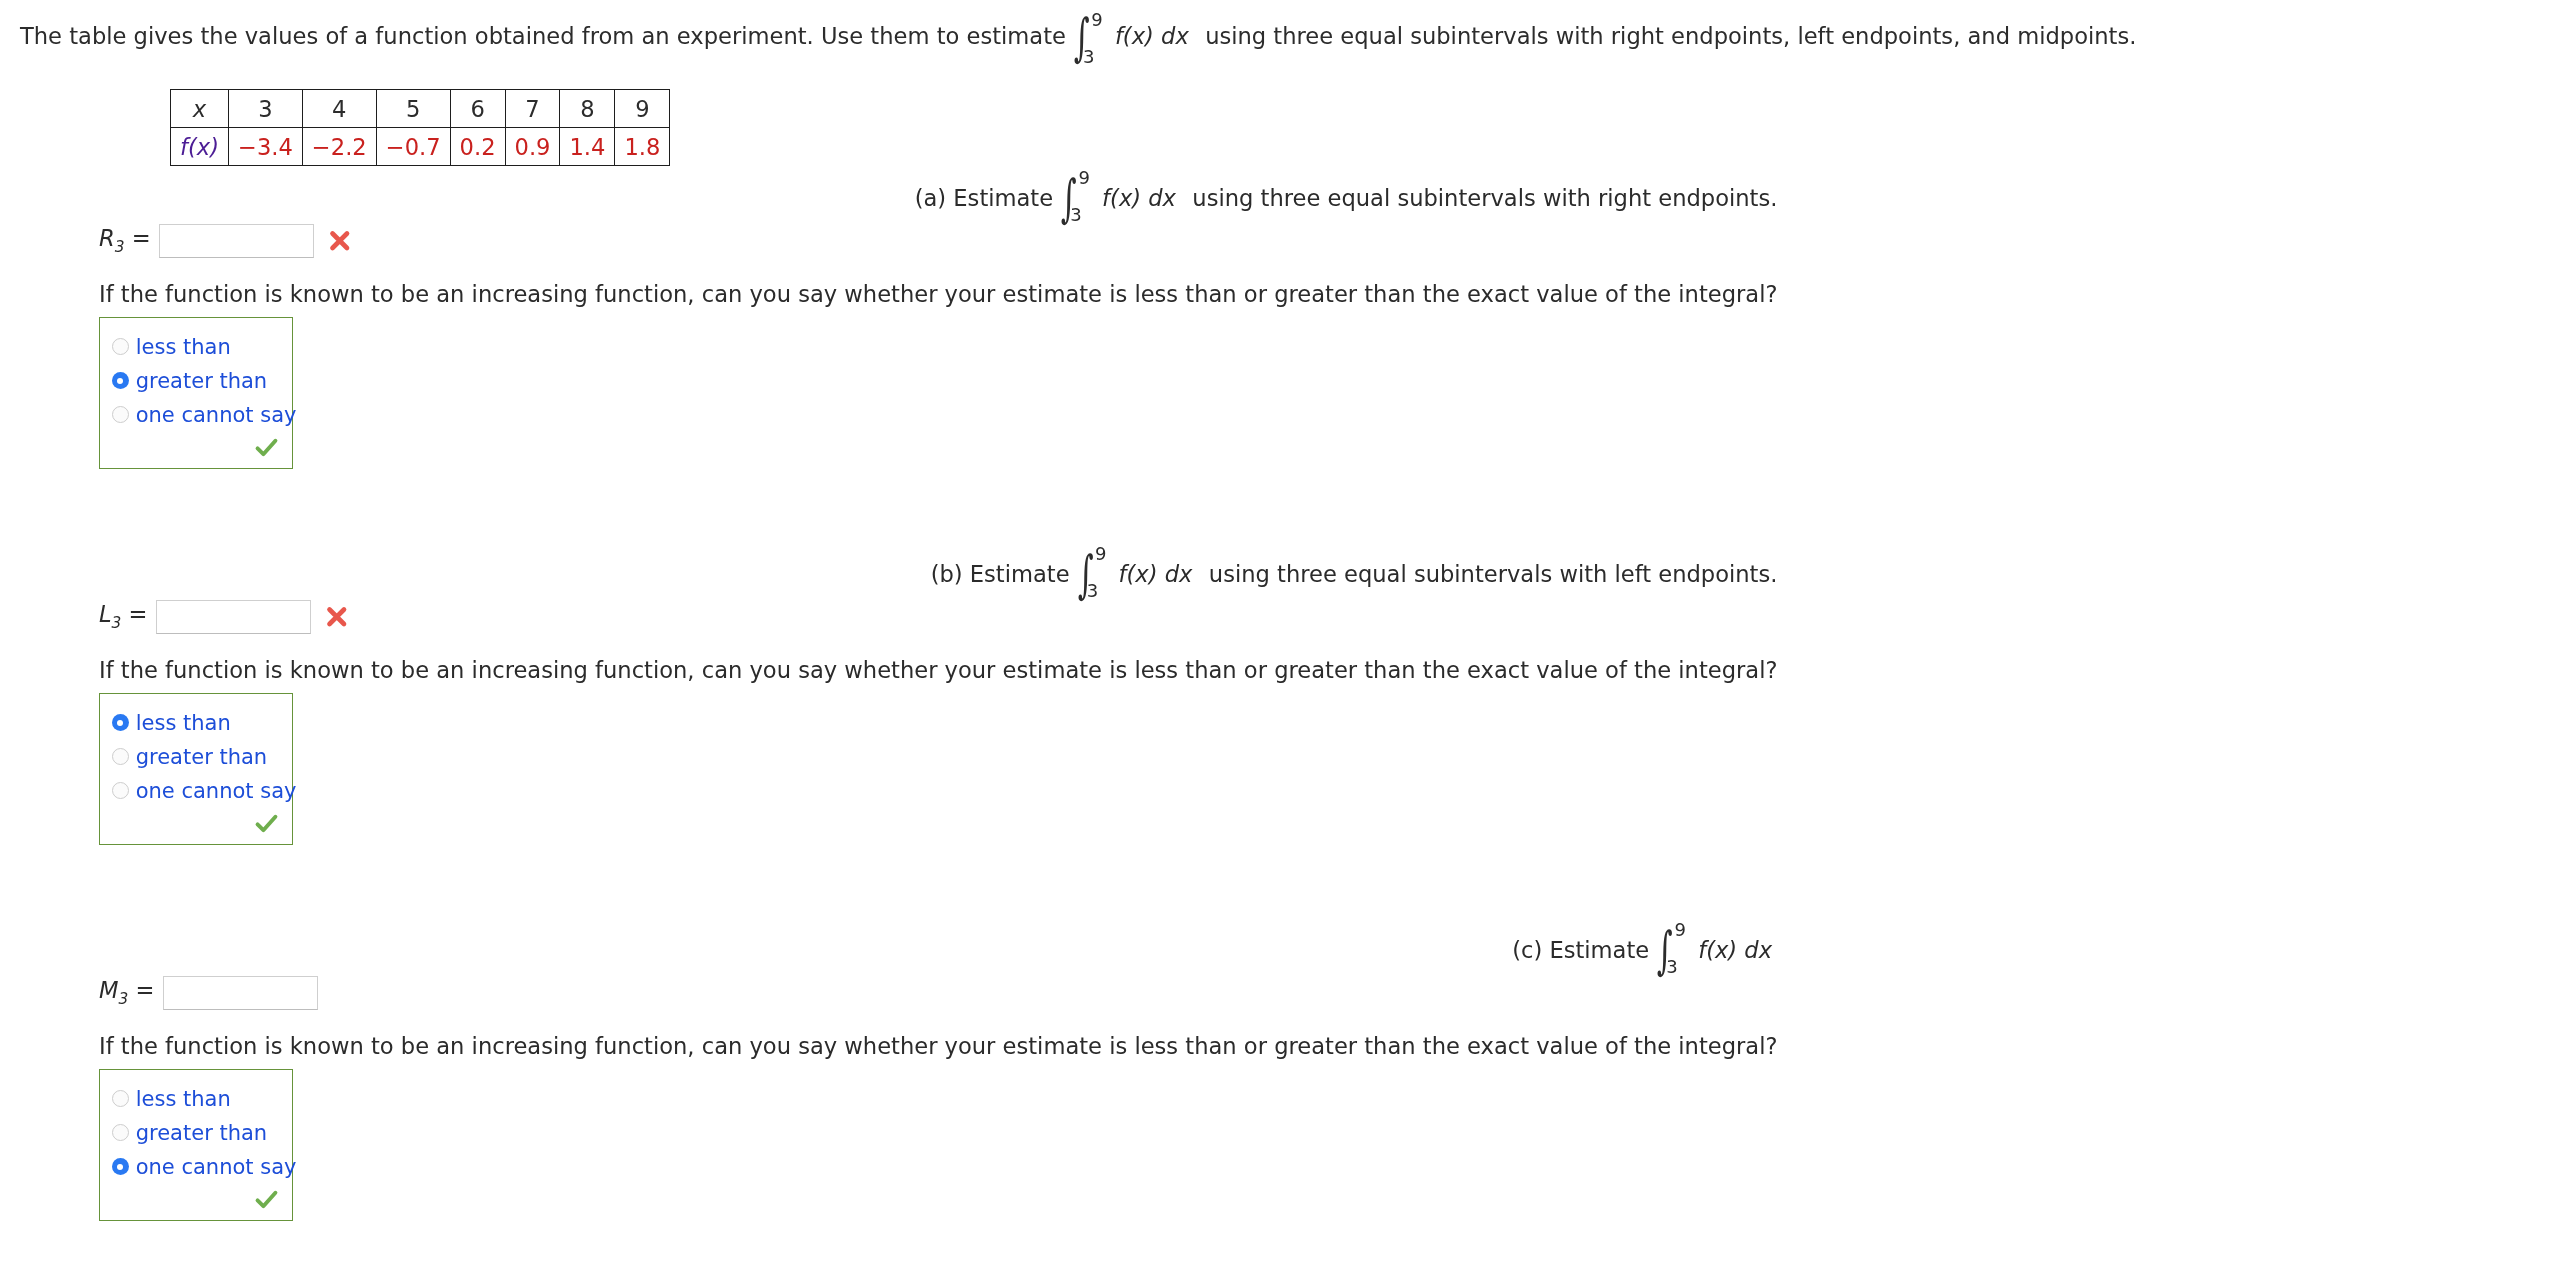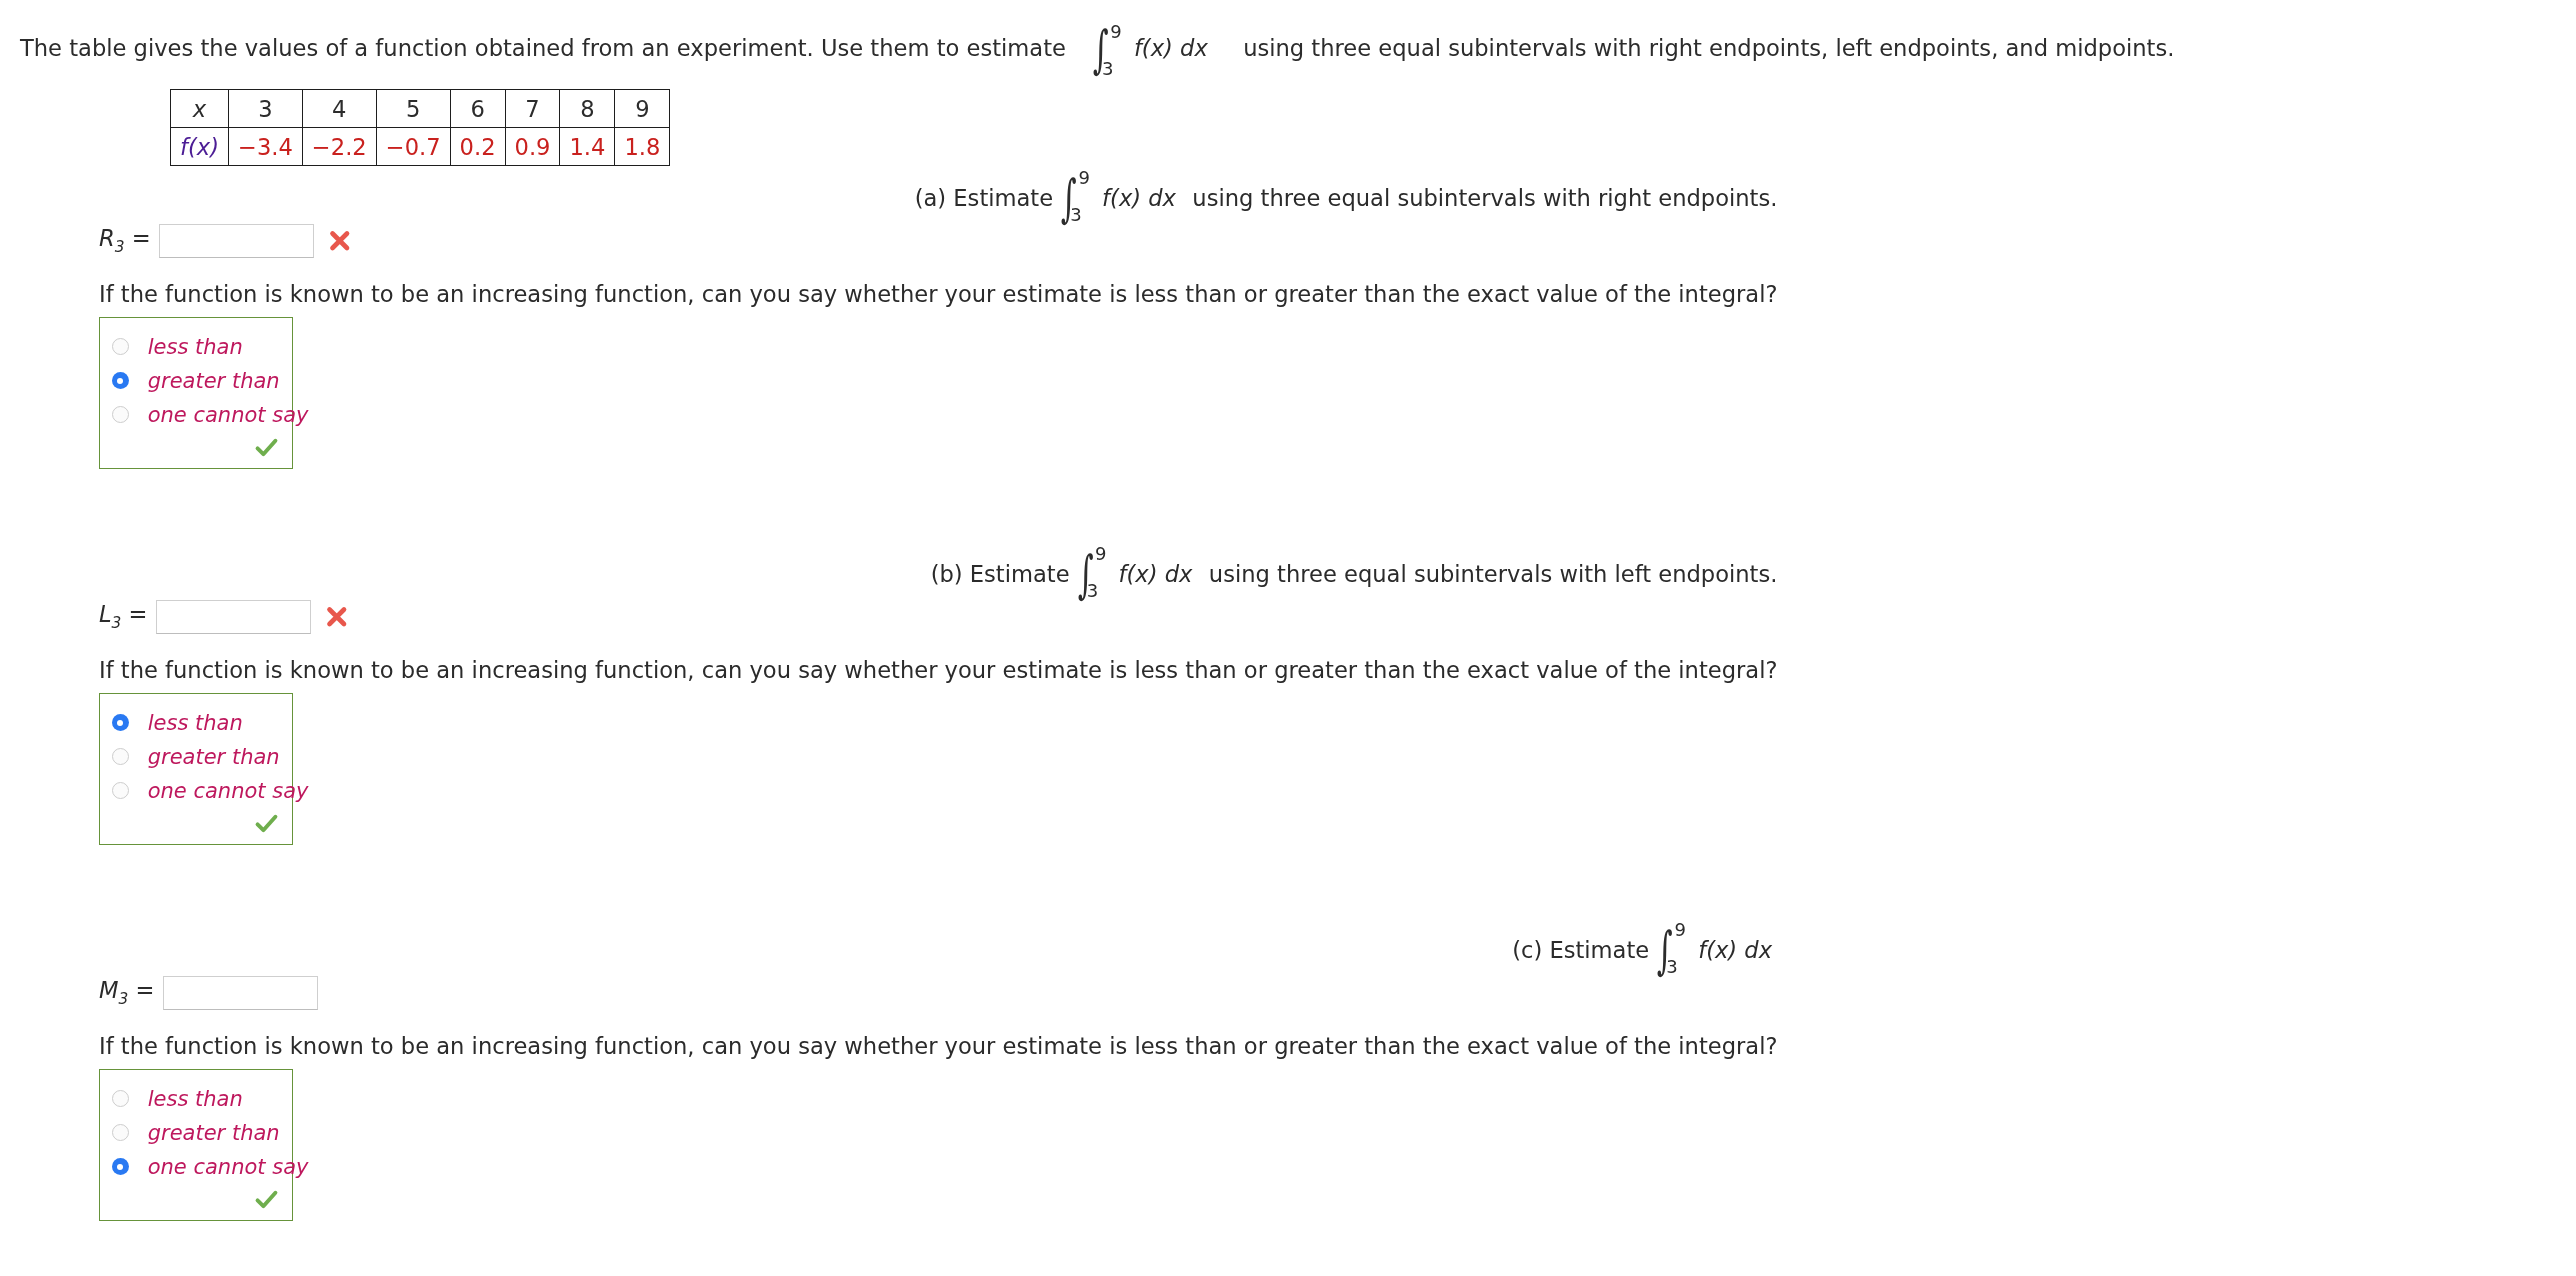--- a/index.html
+++ b/index.html
@@ -27,24 +27,23 @@
     font-size: 22.6px;
     line-height: 27px;
     color: #2c2c2c;
     white-space: nowrap;
   }
 
   
   .header-line {
     position: absolute;
     left: 20px;
-    top: 35px;
+    top: 23px;
     display: flex;
     align-items: center;
-    gap: 19px;
   }
   .header-line .seg { white-space: nowrap; }
   .header-tail { margin-left: 11px; }
 
   
   .integral {
     display: inline-flex;
     align-items: center;
     position: relative;
     margin: 0 5.4px;
@@ -202,24 +201,23 @@
     top: 50%;
     width: 6.3px;
     height: 6.3px;
     margin-left: -3.2px;
     margin-top: -3.2px;
     border-radius: 50%;
     background: #ffffff;
   }
   .choice-label {
     font-size: 21px;
-    margin-left: 19px;
-    color: #be185d;
-    white-space: nowrap;
-    font-style: italic;
+    margin-left: 7px;
+    color: #1d4ed8;
+    white-space: nowrap;
   }
   .check-wrap {
     display: flex;
     justify-content: flex-end;
     padding-right: 12.6px;
     padding-top: 3.6px;
     height: 27px;
   }
   .mark-check { width: 25px; height: 25px; display: inline-block; }
 </style>

